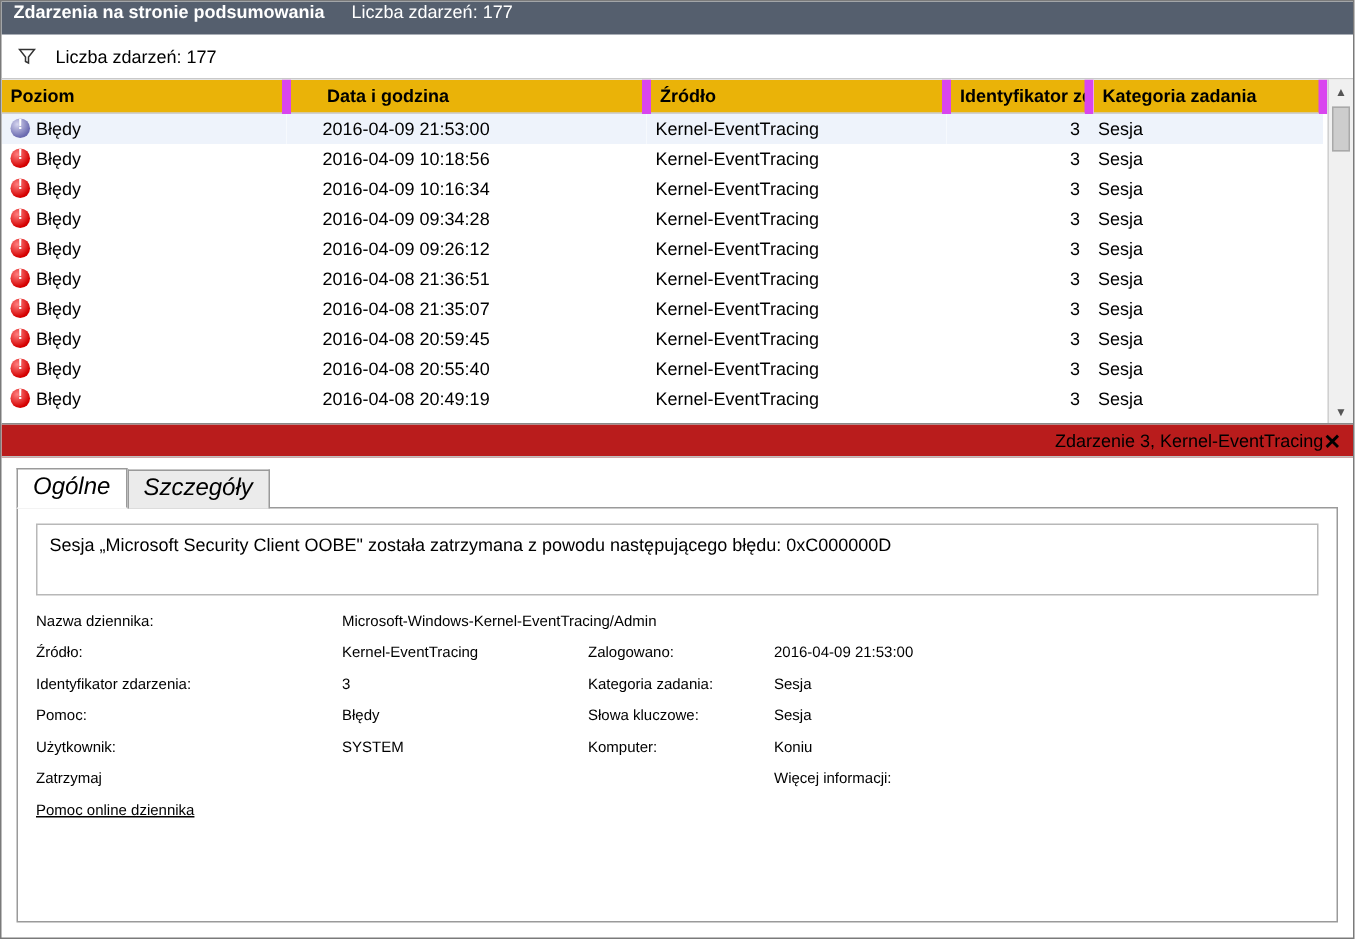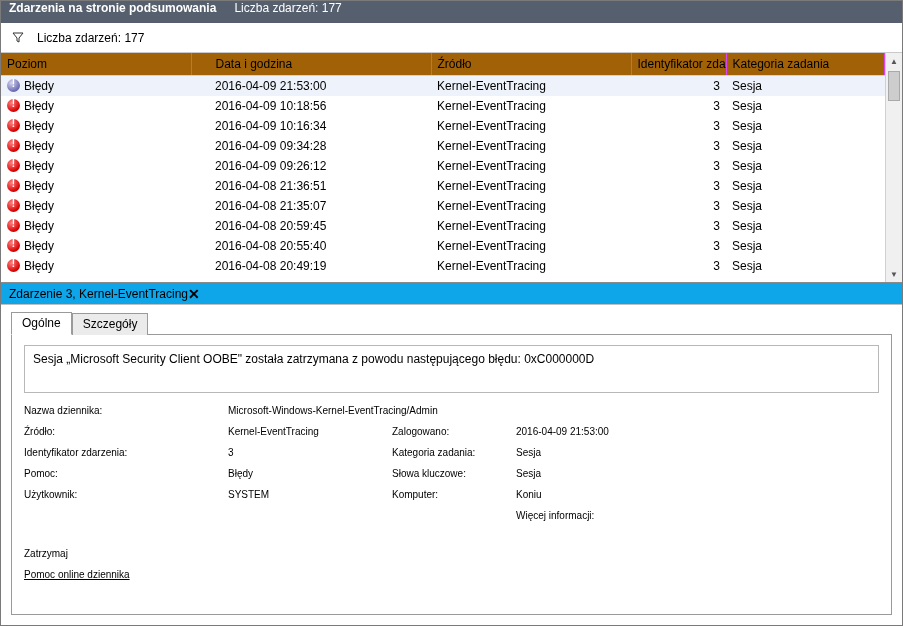--- a/index.html
+++ b/index.html
@@ -45,25 +45,25 @@
     border-bottom: 1px solid #8a8a8a;
     display: flex;
   }
   .grid {
     flex: 1;
     overflow: hidden;
   }
   table { border-collapse: collapse; width: 100%; table-layout: fixed; }
   thead th {
     text-align: left;
-    font-weight: 400;
+    font-weight: 700;
     padding: 4px 6px;
-    background: #a16207;
+    background: #eab308;
     border-bottom: 1px solid #d0d0d0;
-    border-right: 1px solid #d946ef;
+    border-right: 6px solid #d946ef;
     height: 22px;
     white-space: nowrap;
     overflow: hidden;
   }
   tbody td {
     padding: 2px 6px;
     height: 20px;
     white-space: nowrap;
     overflow: hidden;
   }
@@ -101,36 +101,37 @@
   .vscroll .arrow{
     position:absolute; left:0; right:0; height:16px;
     display:flex;align-items:center;justify-content:center;
     font-size:8px; color:#555;
   }
   .vscroll .arrow.up{top:0;}
   .vscroll .arrow.down{bottom:0;}
   .detail-header{
     height:22px; display:flex; align-items:center;
     padding:0 8px; border-bottom:1px solid #c0c0c0;
-    justify-content:flex-start;
-    background:#0ea5e9;
+    justify-content:flex-end;
+    background:#b91c1c;
   }
   .close-x{ font-family: Arial; font-size:14px; font-weight:700; cursor:default;}
   .tabs{
     display:flex; align-items:flex-end; gap:0;
     padding:6px 10px 0 10px;
   }
   .tab{
     padding:3px 10px 4px;
     border:1px solid #9a9a9a;
     border-bottom:none;
     background:#ebebeb;
-    font-size:12px;
+    font-size:16px;
     position:relative;
     top:1px;
+    font-style:italic;
   }
   .tab.active{
     background:#fff;
     border-bottom:1px solid #fff;
     z-index:2;
   }
   .detail-panel{
     margin:0 10px 10px 10px;
     border:1px solid #9a9a9a;
     flex:1;
@@ -347,20 +348,20 @@
     <span class="lbl">Pomoc:</span>
     <span class="val">Błędy</span>
     <span class="lbl">Słowa kluczowe:</span>
     <span class="val">Sesja</span>
 
     <span class="lbl">Użytkownik:</span>
     <span class="val">SYSTEM</span>
     <span class="lbl">Komputer:</span>
     <span class="val">Koniu</span>
 
-    <span class="val" style="grid-column: span 3; margin-top: 38px;">Zatrzymaj</span>
+    <span class="val" style="grid-column: span 3;">Zatrzymaj</span>
 
     <span class="lbl">Więcej informacji:</span>
     <span class="val" style="grid-column: span 3;">
       <a href="#" class="link">Pomoc online dziennika</a>
     </span>
   </div>
 </div>
 
 </body></html>

